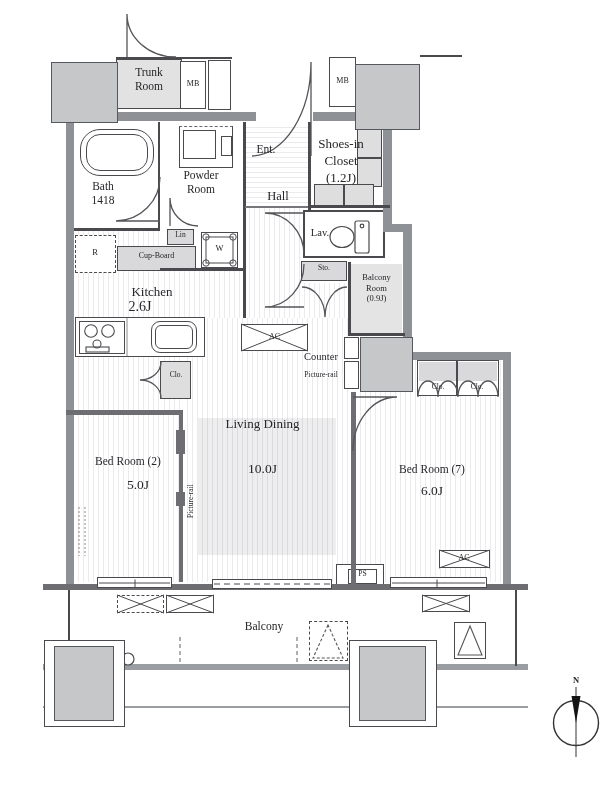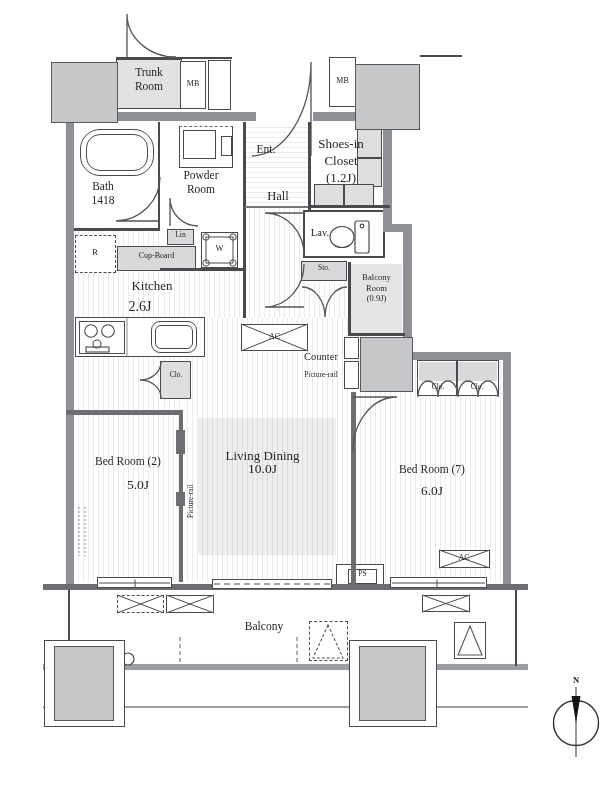--- a/index.html
+++ b/index.html
@@ -229,33 +229,33 @@
     <div>Shoes-in</div>
     <div>Closet</div>
     <div>(1.2J)</div>
   </div>
   <div class="lbl z7" style="left:256px;top:189px;width:44px;font-size:12.5px">Hall</div>
   <div class="lbl z7" style="left:302px;top:227px;width:36px;font-size:10.5px">Lav.</div>
   <div class="lbl z7" style="left:167px;top:231px;width:27px;font-size:7.5px">Lin</div>
   <div class="lbl z7" style="left:212px;top:243px;width:15px;font-size:8.5px">W</div>
   <div class="lbl z7" style="left:88px;top:247px;width:14px;font-size:8.5px">R</div>
   <div class="lbl z7" style="left:117px;top:251px;width:79px;font-size:8px">Cup-Board</div>
-  <div class="lbl z7" style="left:100px;top:278px;width:104px;font-size:13px">Kitchen</div>
+  <div class="lbl z7" style="left:100px;top:284px;width:104px;font-size:13px">Kitchen</div>
   <div class="lbl z7" style="left:100px;top:299px;width:80px;font-size:14px">2.6J</div>
   <div class="lbl z7" style="left:301px;top:264px;width:46px;font-size:7.5px">Sto.</div>
   <div class="lbl z7" style="left:350px;top:272px;width:53px;font-size:8.5px;line-height:1.25">
     <div>Balcony</div>
     <div>Room</div>
     <div>(0.9J)</div>
   </div>
   <div class="lbl z7" style="left:263px;top:332px;width:23px;font-size:8px">AC</div>
   <div class="lbl z7" style="left:290px;top:351px;width:62px;font-size:10.5px">Counter</div>
   <div class="lbl z7" style="left:290px;top:371px;width:62px;font-size:7.5px">Picture-rail</div>
   <div class="lbl z7" style="left:163px;top:371px;width:26px;font-size:7.5px">Clo.</div>
-  <div class="lbl z7" style="left:210px;top:448px;width:105px;font-size:13px">Living Dining</div>
+  <div class="lbl z7" style="left:210px;top:416px;width:105px;font-size:13px">Living Dining</div>
   <div class="lbl z7" style="left:210px;top:461px;width:105px;font-size:13.5px">10.0J</div>
   <div class="lbl vtxt z7" style="position:absolute;left:187px;top:470px;width:13px;height:62px;font-size:7.5px">Picture-rail</div>
   <div class="lbl z7" style="left:78px;top:455px;width:100px;font-size:11.5px">Bed Room (2)</div>
   <div class="lbl z7" style="left:78px;top:477px;width:120px;font-size:13.5px">5.0J</div>
   <div class="lbl z7" style="left:382px;top:463px;width:100px;font-size:11.5px">Bed Room (7)</div>
   <div class="lbl z7" style="left:382px;top:483px;width:100px;font-size:13.5px">6.0J</div>
   <div class="lbl z7" style="left:424px;top:383px;width:28px;font-size:7.5px">Clo.</div>
   <div class="lbl z7" style="left:463px;top:383px;width:28px;font-size:7.5px">Clo.</div>
   <div class="lbl z7" style="left:452px;top:553px;width:24px;font-size:8px">AC</div>
   <div class="lbl z7" style="left:349px;top:570px;width:27px;font-size:7.5px">PS</div>

